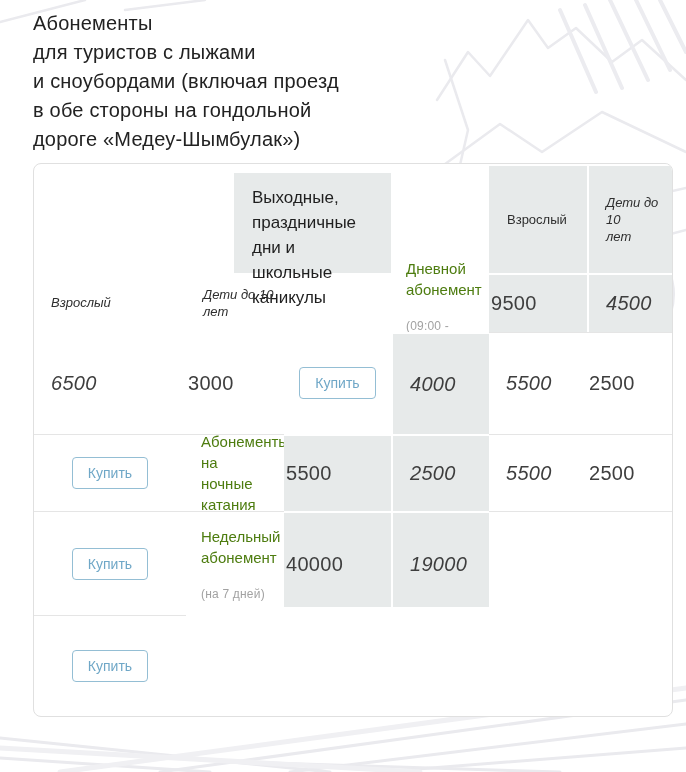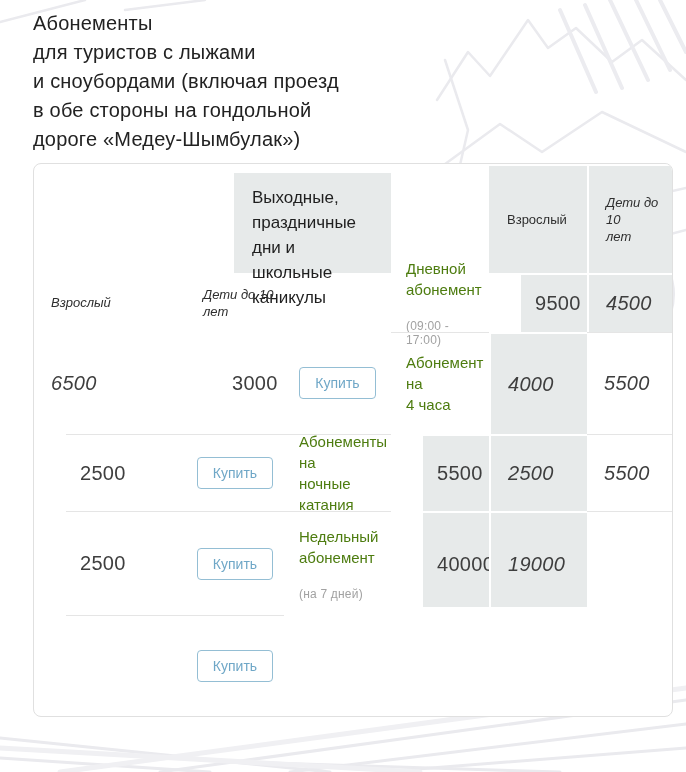--- a/index.html
+++ b/index.html
@@ -44,21 +44,21 @@
     white-space: pre-line;
   }
   .cell.group-wk { grid-column: 2 / 4; align-items: flex-start; padding: 21px 14px 0 18px; }
   .cell.group-wd { grid-column: 4 / 7; padding-left: 17px; }
   .sub-label {
     font-size: 13px; line-height: 17px; color: #2e2e2e;
     white-space: pre-line;
   }
   .pad-a { padding-left: 18px; }
   .pad-c { padding-left: 17px; font-style: italic; }
-  .pad-d { padding-left: 14px; margin-left: 32px; }
+  .pad-d { padding-left: 2px; }
   .label-cell {
     flex-direction: column; align-items: flex-start; justify-content: center;
     padding: 0 8px 0 15px;
   }
   .row-name {
     font-size: 15px; line-height: 21px; color: #4d7c0f;
     white-space: pre-line;
   }
   .row-note {
     font-size: 12px; color: #a2a2a2; margin-top: 19px; letter-spacing: 0.2px;
@@ -156,25 +156,20 @@
     <div class="cell pad-c">
       <span class="value">6500</span>
     </div>
     <div class="cell pad-d">
       <span class="value">3000</span>
     </div>
     <div class="cell buy-cell">
       <button class="buy-button">Купить</button>
     </div>
 
-    <div class="cell label-cell sep-top">
-      <span class="row-name">Абонемент на
-4 часа</span>
-
-    </div>
     <div class="cell shade gap-top gap-left pad-c">
       <span class="value">4000</span>
     </div>
     <div class="cell sep-top pad-c">
       <span class="value">5500</span>
     </div>
     <div class="cell sep-top pad-d">
       <span class="value">2500</span>
     </div>
     <div class="cell buy-cell sep-top">

